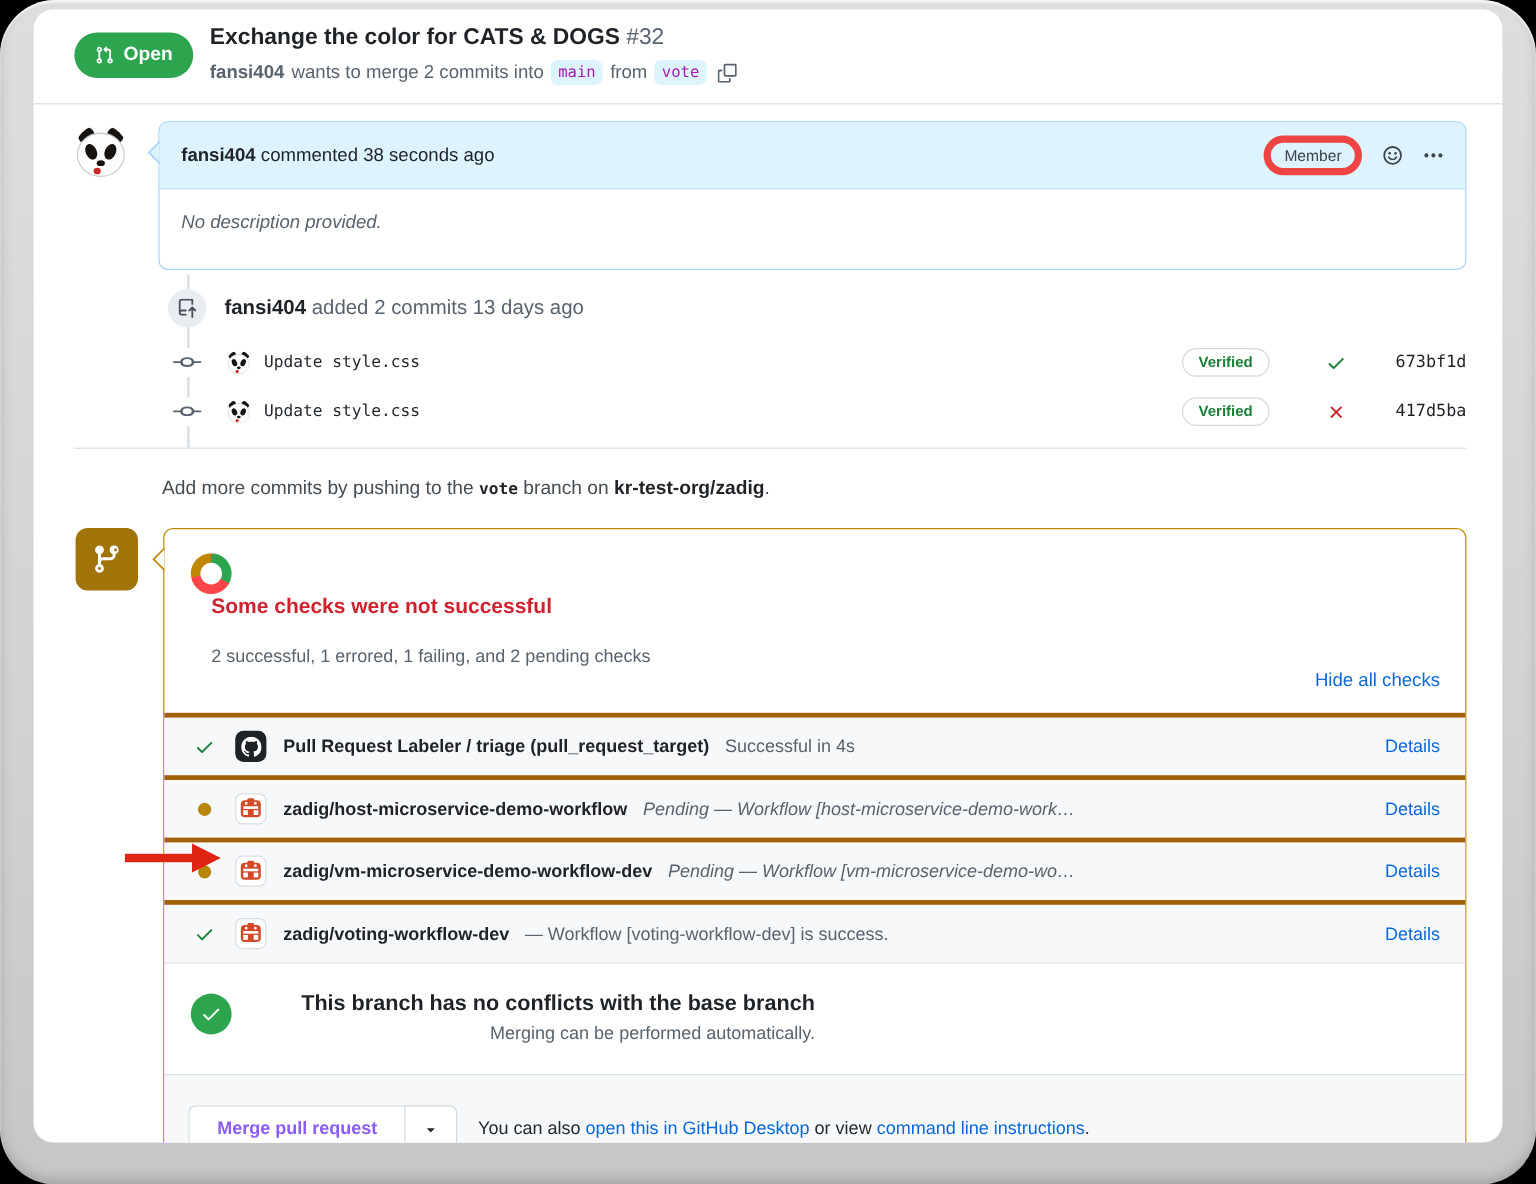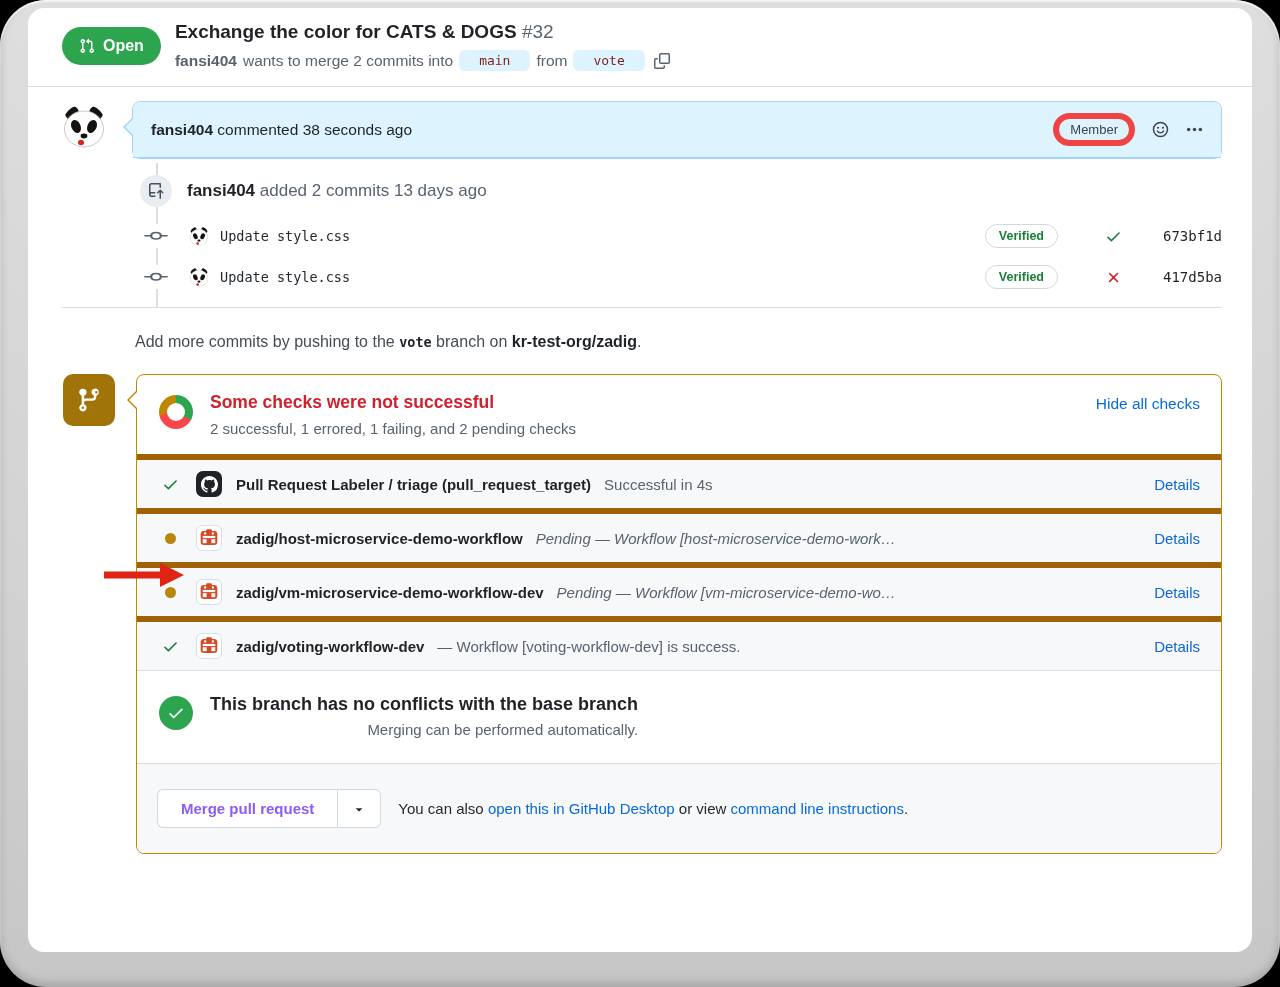--- a/index.html
+++ b/index.html
@@ -22,22 +22,22 @@
   .pr-header { display:flex; align-items:center; gap:14px; padding:13px 30px 15px 34px; border-bottom:1px solid #d8dee4; }
   .open-pill {
     display:inline-flex; align-items:center; gap:8px; background:#2da44e; color:#fff;
     font-weight:700; font-size:16px; padding:10px 17px; border-radius:22px; flex:none;
   }
   .pr-titles h1 { margin:0; font-size:19px; font-weight:700; color:#1f2328; }
   .pr-number { color:#59636e; font-weight:400; }
   .pr-sub { margin-top:7px; font-size:15.5px; color:#59636e; display:flex; align-items:center; gap:6px; }
   .pr-sub .bold { font-weight:700; }
   .branch-chip {
-    font-family:"DejaVu Sans Mono", monospace; font-size:13px; color:#7f1d1d;
-    background:#ddf4ff; padding:3px 20px; border-radius:6px; cursor:pointer;
+    font-family:"DejaVu Sans Mono", monospace; font-size:13px; color:#a21caf;
+    background:#ddf4ff; padding:3px 6px; border-radius:6px; cursor:pointer;
   }
   .copy-btn { color:#59636e; display:inline-flex; margin-left:3px; cursor:pointer; }
 
   
   .content { padding:14px 30px 0 34px; position:relative; }
 
   
   .comment-row { display:flex; align-items:flex-start; }
   .avatar-lg { width:44px; height:44px; flex:none; margin-top:3px; border-radius:50%; overflow:hidden; cursor:pointer; }
   .comment-box { flex:1; margin-left:26px; border:1px solid #a5d2f8; border-radius:8px; background:#fff; position:relative; }
@@ -78,45 +78,45 @@
   .add-more .mono-b { font-family:"DejaVu Sans Mono", monospace; font-weight:700; font-size:13.5px; color:#1f2328; }
   .add-more .bold { font-weight:700; color:#1f2328; }
 
   
   .checks-wrap { display:flex; align-items:flex-start; margin-top:23px; padding-bottom:10px; }
   .merge-icon-badge { width:52px; height:52px; border-radius:10px; background:#a07408; color:#fff;
                       display:flex; align-items:center; justify-content:center; flex:none; margin-left:1px; }
   .checks-box { flex:1; margin-left:21px; border:1px solid #bf8700; border-radius:8px; background:#fff; position:relative; }
   .checks-box::before { content:""; position:absolute; left:-10px; top:15px; border:10px solid transparent; border-left:0; border-right:10px solid #bf8700; }
   .checks-box::after  { content:""; position:absolute; left:-8.5px; top:17px; border:8px solid transparent; border-left:0; border-right:8px solid #fff; }
-  .checks-head { display:flex; align-items:flex-start; padding:17px 21px 17px 22px; }
+  .checks-head { display:flex; align-items:flex-start; padding:17px 21px 17px 22px;flex-direction:column; }
   .donut { width:34px; height:34px; border-radius:50%; flex:none; margin-top:3px;
            background:conic-gradient(#2da44e 0 33%, #fa4549 33% 72%, #bf8700 72% 100%); position:relative; }
   .donut::after { content:""; position:absolute; inset:8px; border-radius:50%; background:#fff; }
   .checks-head-text { margin-left:17px; }
   .checks-title { font-size:17.5px; font-weight:700; color:#cf222e; }
-  .checks-summary { margin-top:7px; font-size:15px; color:#59636e; }
+  .checks-summary { margin-top:23px; font-size:15px; color:#59636e; }
   .hide-link { margin-left:auto; font-size:15.5px; color:#0969da; margin-top:3px; cursor:pointer; text-decoration:none; }
 
   .check-rows { list-style:none; margin:0; padding:0; position:relative; }
-  .check-row { display:flex; align-items:center; background:#f6f8fa; border-top:6px solid #a16207; padding:11px 21px 11px 23px; font-size:15px; }
+  .check-row { display:flex; align-items:center; background:#f6f8fa; border-top:4px solid #a16207; padding:11px 21px 11px 23px; font-size:15px; }
   .row-status { width:20px; display:flex; justify-content:center; flex:none; }
   .row-status.ok { color:#1a7f37; }
   .pending-dot { width:11px; height:11px; border-radius:50%; background:#b8860b; }
   .app-icon { margin-left:16px; flex:none; display:flex; }
   .gh-badge { width:26px; height:26px; border-radius:7px; background:#1f2328; color:#fff; display:flex; align-items:center; justify-content:center; }
   .zadig-badge { width:26px; height:26px; border-radius:6px; background:#fff; border:1px solid #d8dee4; display:flex; align-items:center; justify-content:center; }
   .row-name { margin-left:14px; font-weight:700; color:#1f2328; white-space:nowrap; }
   .row-desc { margin-left:13px; color:#59636e; white-space:nowrap; overflow:hidden; }
   .row-desc.it { font-style:italic; }
   .row-link { margin-left:auto; padding-left:12px; color:#0969da; cursor:pointer; text-decoration:none; flex:none; }
 
   .red-arrow { position:absolute; left:-33px; top:108px; z-index:5; pointer-events:none; }
 
-  .mergeability { display:flex; align-items:flex-start; background:#fff; border-top:1px solid #d8dee4; padding:23px 21px 25px 22px; }
+  .mergeability { display:flex; align-items:flex-start; background:#fff; border-top:1px solid #d8dee4; padding:23px 21px 25px 22px;gap:41px; }
   .green-circle { width:34px; height:34px; border-radius:50%; background:#2da44e; color:#fff;
                   display:flex; align-items:center; justify-content:center; flex:none; margin-top:2px; }
   .merge-text { margin-left:17px; }
   .merge-title { font-size:18px; font-weight:700; color:#1f2328; }
   .merge-sub { margin-top:6px; font-size:15px; color:#59636e;text-align:right; }
 
   .merge-footer { background:#f6f8fa; border-top:1px solid #d8dee4; border-radius:0 0 7px 7px;
                   padding:21px 20px; display:flex; align-items:center; }
   .btn-group { display:inline-flex; }
   .merge-btn { font-family:inherit; font-size:15px; font-weight:600; color:#8b5cf6; background:#fff;
@@ -211,20 +211,21 @@
               </svg>
             </span>
             <span class="head-icon">
               <svg width="17" height="17" viewBox="0 0 16 16" fill="currentColor">
                 <circle cx="2.5" cy="8" r="1.6"></circle>
                   <circle cx="8" cy="8" r="1.6"></circle>
                   <circle cx="13.5" cy="8" r="1.6"></circle>
               </svg>
             </span>
           </div>
+          <div class="comment-body">No description provided.</div>
         </div>
       </section>
 
       <section class="timeline">
         <div class="tl-event">
           <div class="tl-icon">
             <svg width="16" height="16" viewBox="0 0 16 16" fill="currentColor">
                 <use href="#ic-push"></use>
               </svg>
           </div>

